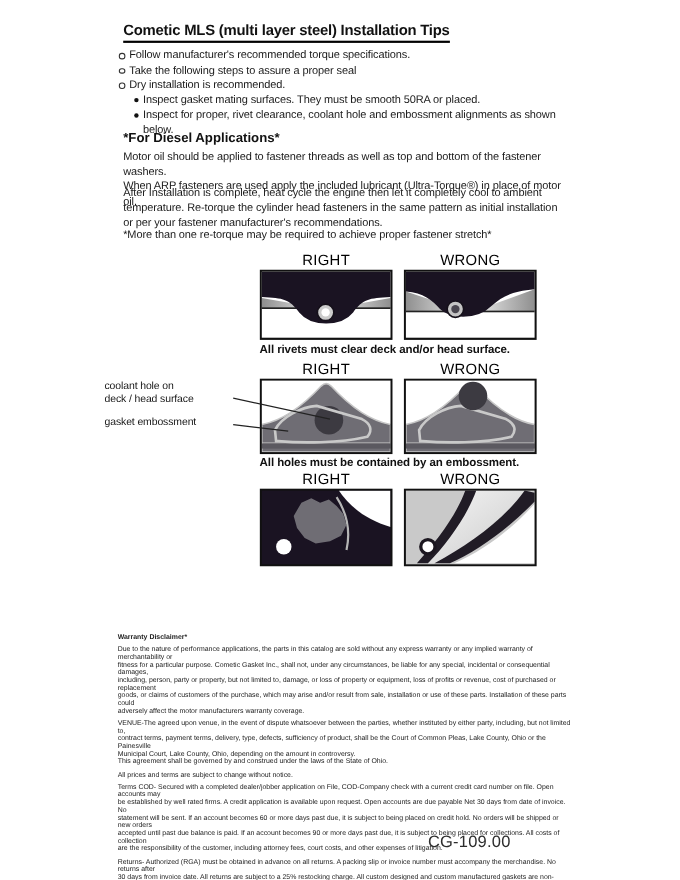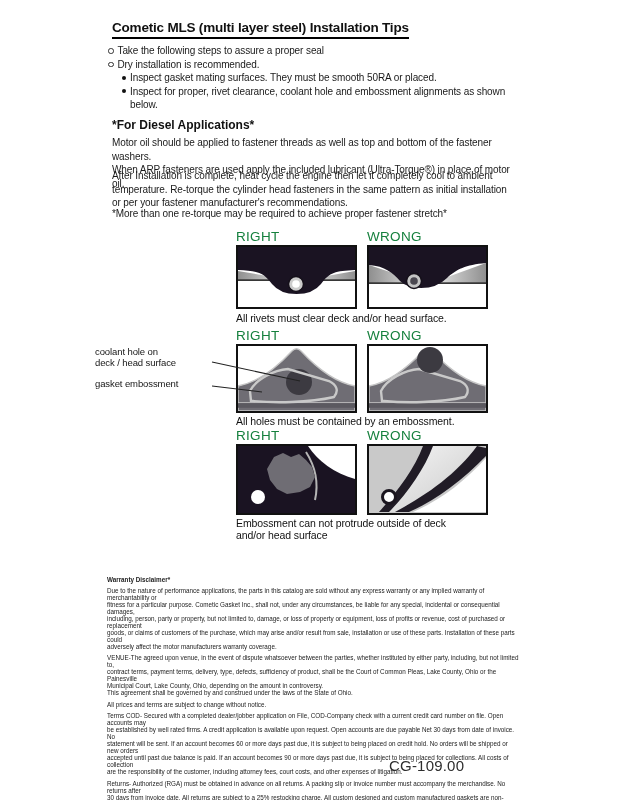--- a/index.html
+++ b/index.html
@@ -15,26 +15,26 @@
   .marker-solid{width:4px;height:4px;background:#111;border-radius:50%;margin:4.5px 4px 0 0;flex:none;}
   .sub{margin-left:14px;}
 
   .diesel-heading{position:absolute;left:112px;top:118px;margin:0;font-size:12px;font-weight:bold;color:#111;}
   .para{position:absolute;left:112px;margin:0;font-size:10px;line-height:13.5px;
         letter-spacing:-0.1px;white-space:pre-line;}
   .para1{top:136px;} .para2{top:169px;} .para3{top:207px;}
 
   .figrow{position:absolute;left:236px;width:252px;}
   .figlabels{display:flex;gap:10px;margin-bottom:1px;}
-  .figlabel{width:121px;text-align:left;font-size:13.5px;letter-spacing:0.3px;color:#15803d;}
+  .figlabel{width:121px;text-align:center;font-size:13.5px;letter-spacing:0.3px;color:#000000;}
   .figboxes{display:flex;gap:10px;}
   .figboxes svg{display:block;}
   .row1{top:229px;} .row2{top:328px;} .row3{top:428px;}
 
-  .figcaption{position:absolute;left:236px;font-size:10.5px;font-weight:normal;letter-spacing:-0.1px;
+  .figcaption{position:absolute;left:236px;font-size:10.5px;font-weight:bold;letter-spacing:-0.1px;
               line-height:11.5px;white-space:pre-line;color:#111;}
   .cap1{top:313px;} .cap2{top:416px;} .cap3{top:518px;}
 
   .ann{position:absolute;left:95px;width:115px;text-align:left;font-size:9.5px;line-height:11px;
        letter-spacing:-0.1px;white-space:pre-line;color:#161616;}
   .ann1{top:346px;} .ann2{top:378px;}
   .ann-lines{position:absolute;left:95px;top:344px;z-index:5;}
 
   .footer{position:absolute;left:107px;top:576px;width:414px;font-size:6.3px;line-height:7px;color:#222;}
   .footer p{margin:0 0 4.5px 0;white-space:pre-line;}
@@ -43,20 +43,24 @@
   .docnum{position:absolute;left:389px;top:757px;font-size:15px;letter-spacing:0.2px;color:#2d2d2d;}
 </style>
 </head>
 <body>
 
 <div class="page">
 
   <h1 class="title">Cometic MLS (multi layer steel) Installation Tips</h1>
 
   <div class="bullets">
+    <div class="bullet-row">
+      <span class="marker-open"></span>
+      <span>Follow manufacturer's recommended torque specifications.</span>
+    </div>
     <div class="bullet-row">
       <span class="marker-open"></span>
       <span>Take the following steps to assure a proper seal</span>
     </div>
     <div class="bullet-row">
       <span class="marker-open"></span>
       <span>Dry installation is recommended.</span>
     </div>
     <div class="bullet-row sub">
       <span class="marker-solid"></span>
@@ -175,22 +179,20 @@
         <rect x="1" y="1" width="119" height="69" fill="#c9c9c9"></rect>
         <path d="M64,2 H112 C88,28 60,52 34,68 L20,68 C42,48 56,24 64,2 Z" fill="url(#g3)"></path>
         <path d="M119,14 L119,68 L46,68 C74,56 98,37 119,14 Z" fill="#fff"></path>
         <path d="M56,2 L66,2 C58,24 40,50 22,68 L12,68 C30,48 48,24 56,2 Z" fill="var(--band-dark)"></path>
         <path d="M110,2 L119,4 L119,12 C96,36 66,58 42,68 L28,68 C58,52 90,30 110,2 Z" fill="var(--band-dark)"></path>
         <circle cx="22" cy="53" r="6.5" fill="#fff" stroke="#1b161f" stroke-width="3"></circle>
         <rect x="1" y="1" width="119" height="69" fill="none" stroke="#111" stroke-width="2"></rect>
       </svg>
     </div>
   </div>
-  <div class="figcaption cap3">Embossment can not protrude outside of deck
-and/or head surface</div>
 
   <div class="footer">
     <p class="fheading">Warranty Disclaimer*</p>
     <p>Due to the nature of performance applications, the parts in this catalog are sold without any express warranty or any implied warranty of merchantability or
 fitness for a particular purpose.  Cometic Gasket Inc., shall not, under any circumstances, be liable for any special, incidental or consequential damages,
 including, person, party or property, but not limited to, damage, or loss of property or equipment, loss of profits or revenue, cost of purchased or replacement
 goods, or claims of customers of the purchase, which may arise and/or result from sale, installation or use of these parts.  Installation of these parts could
 adversely affect the motor manufacturers warranty coverage.</p>
     <p>VENUE-The agreed upon venue, in the event of dispute whatsoever between the parties, whether instituted by either party, including, but not limited to,
 contract terms, payment terms, delivery, type, defects, sufficiency of product, shall be the Court of Common Pleas, Lake County, Ohio or the Painesville

